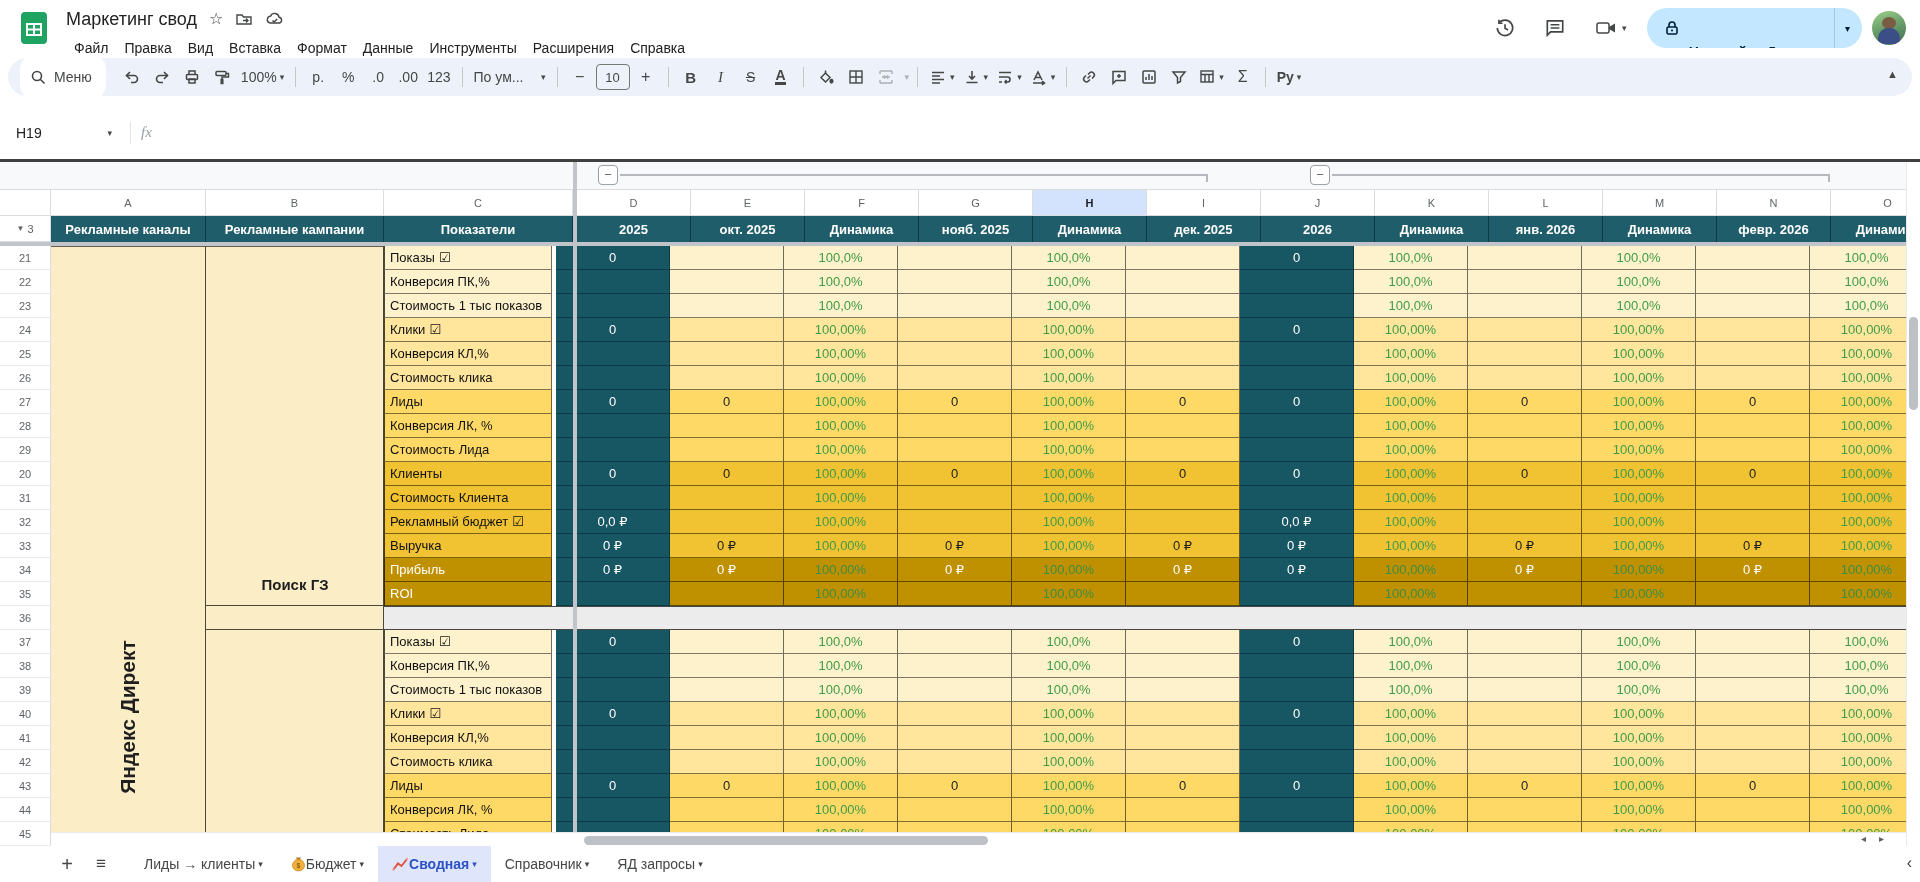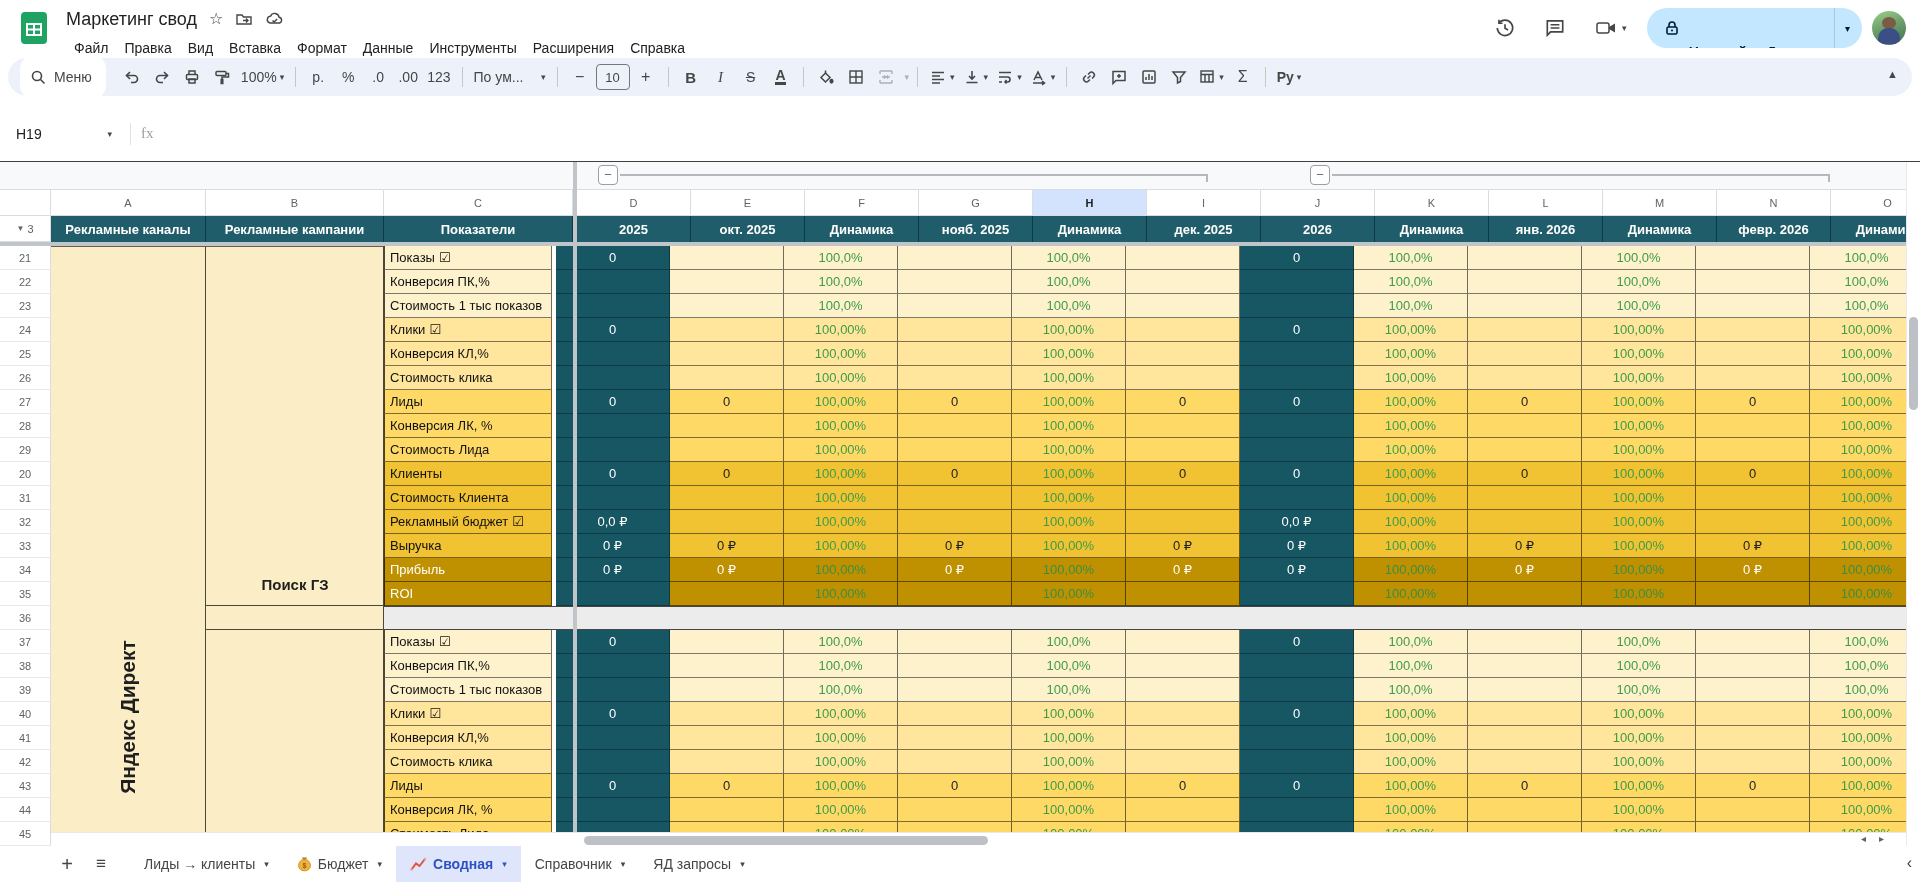--- a/index.html
+++ b/index.html
@@ -37,25 +37,25 @@
   .caret{font-size:9px;color:#444746;margin-left:3px;}
   .tb-b{font-weight:700;font-size:15px;}
   .tb-i{font-style:italic;font-size:15px;font-family:"Liberation Serif",serif;}
   .tb-s{text-decoration:line-through;font-size:14px;}
   .tb-A{font-size:14px;font-weight:700;border-bottom:3px solid #444746;line-height:13px;}
   #fontsize-box{width:34px;height:26px;border:1px solid #747775;border-radius:4px;display:flex;align-items:center;justify-content:center;font-size:13px;color:#444746;background:transparent;}
   .disabled{opacity:.38;}
   #tb-collapse{position:absolute;right:22px;top:68px;color:#444746;font-size:11px;}
 
   
-  #formulabar{position:absolute;left:0;top:96px;width:1920px;height:66px;background:#fff;border-bottom:1px solid #404040;display:flex;align-items:center;padding-top:10px;}
+  #formulabar{position:absolute;left:0;top:96px;width:1920px;height:66px;background:#fff;border-bottom:3px solid #404040;display:flex;align-items:center;padding-top:10px;}
   #namebox{display:flex;align-items:center;justify-content:space-between;width:120px;padding:0 8px 0 16px;}
   #namebox-val{font-size:14px;color:#202124;}
   #fx-sep{width:1px;height:22px;background:#e1e3e6;margin:0 10px;}
-  #fx{font-family:"Liberation Serif",serif;color:#9aa0a6;font-size:15px;}
+  #fx{font-style:italic;font-family:"Liberation Serif",serif;color:#9aa0a6;font-size:15px;}
 
   
   #grid{position:absolute;left:0;top:162px;width:1920px;height:684px;overflow:hidden;background:#fff;}
   #group-strip{position:absolute;left:0;top:0;width:1920px;height:28px;background:#f8f9fa;border-bottom:1px solid #dadce0;}
   .grp-box{position:absolute;top:3px;width:20px;height:20px;background:#fff;border:1px solid #9aa0a6;border-radius:4px;color:#5f6368;font-size:13px;line-height:18px;text-align:center;}
   .grp-line{position:absolute;top:12px;height:2px;background:#b4b8bc;}
   .grp-tick{position:absolute;top:12px;width:2px;height:8px;background:#b4b8bc;}
 
   #letters-row{position:absolute;left:0;top:28px;height:26px;display:flex;}
   .letter-cell{height:26px;border-right:1px solid #dadce0;border-bottom:1px solid #dadce0;display:flex;align-items:center;justify-content:center;font-size:11px;color:#5f6368;background:#fff;}
@@ -99,21 +99,21 @@
   
   #hscroll{position:absolute;left:51px;top:670px;width:1855px;height:14px;background:#fff;border-top:1px solid #e8eaed;z-index:7;display:flex;align-items:center;}
   #hthumb{position:absolute;left:533px;top:3px;width:404px;height:9px;border-radius:5px;background:#bdc1c6;}
   .hs-arrow{position:absolute;top:0;font-size:10px;color:#5f6368;}
   #vscroll{position:absolute;left:1906px;top:0;width:14px;height:684px;background:#fff;border-left:1px solid #e8eaed;z-index:7;}
   #vthumb{position:absolute;left:2px;top:155px;width:9px;height:93px;border-radius:5px;background:#bdc1c6;}
 
   
   #sheetbar{position:absolute;left:0;top:846px;width:1920px;height:36px;background:#fff;display:flex;align-items:center;padding-left:50px;}
   .sb-icon{width:34px;height:34px;display:flex;align-items:center;justify-content:center;color:#444746;font-size:17px;}
-  .tab{display:flex;align-items:center;gap:6px;height:36px;padding:0 14px;font-size:14px;color:#444746;white-space:nowrap;}
+  .tab{display:flex;align-items:center;height:36px;padding:0 14px;font-size:14px;color:#444746;white-space:nowrap;}
   .tab .caret{font-size:9px;}
   .tab-active{background:#dfe6fb;color:#2b51c4;font-weight:700;}
   .tab-active .caret{color:#2b51c4;}
   #sb-chevron{position:absolute;right:8px;top:854px;color:#3c4043;font-size:16px;}
   svg.ic{display:block;}
 </style>
 </head>
 <body>
 
 <div id="app">

